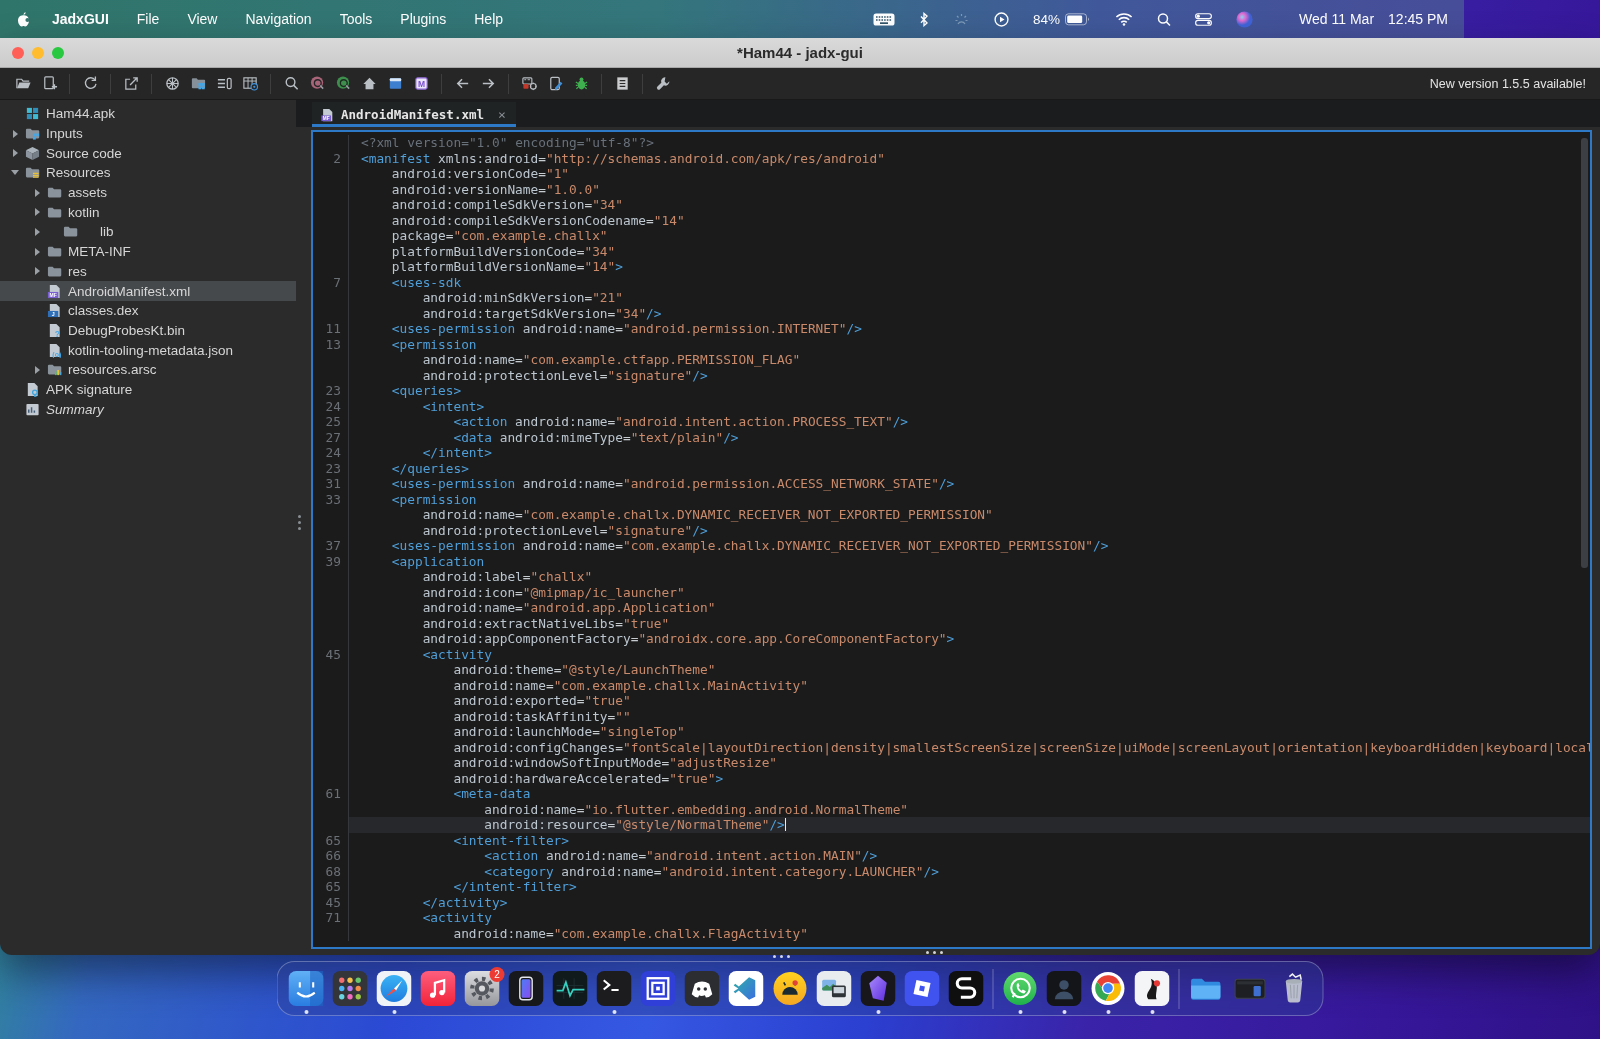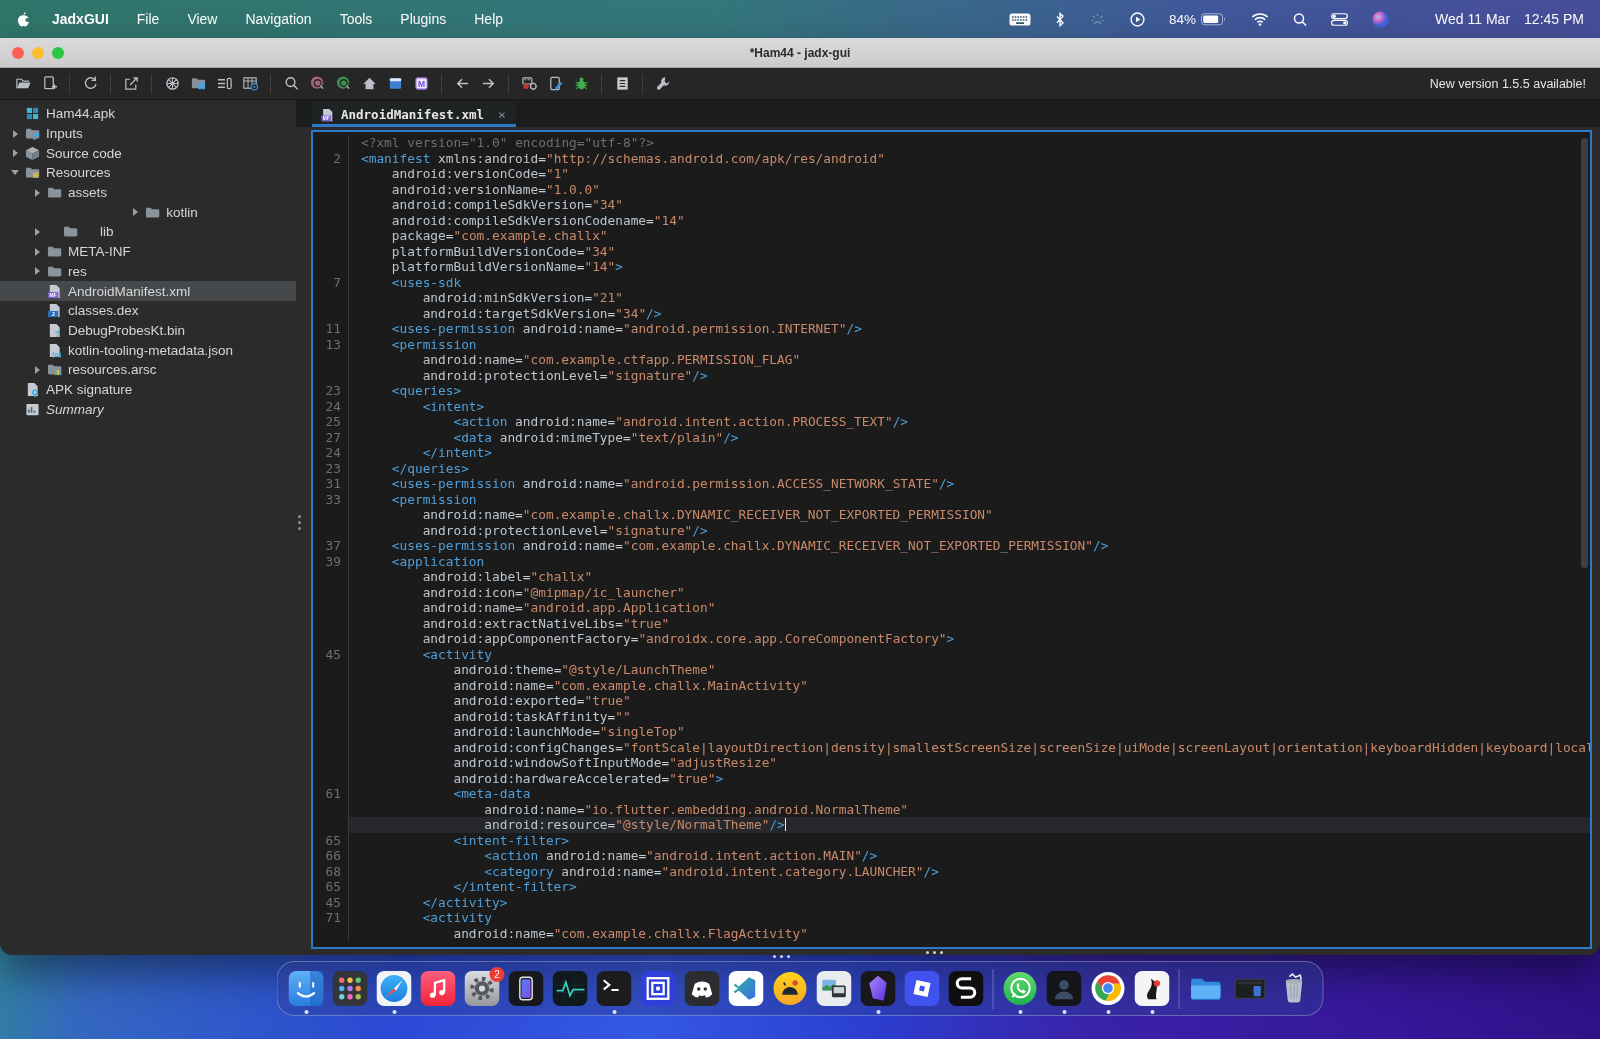--- a/index.html
+++ b/index.html
@@ -2,40 +2,40 @@
 <html><head>
 <meta charset="utf-8">
 <style>
   *{margin:0;padding:0;box-sizing:border-box;}
   html,body{width:1600px;height:1039px;overflow:hidden;}
   body{font-family:"Liberation Sans",sans-serif;
        background:linear-gradient(103deg,#2e8b7c 0%,#2f9486 8%,#3468c0 17%,#2b49d4 34%,#3558e2 48%,#2b3fd0 60%,#3a23a9 72%,#36179a 88%,#2f1187 100%);}
   .desktop{position:relative;width:1600px;height:1039px;}
 
   
-  .menubar{position:absolute;top:0;left:0;width:1600px;height:38px;display:flex;align-items:center;
+  .menubar{position:absolute;top:0;left:0;width:1464px;height:38px;display:flex;align-items:center;
            padding:0 16px;background:linear-gradient(90deg,#30756a,#34767c 45%,#40589a 75%,#474d99);
            color:#fff;font-size:14px;}
   .apple{display:flex;align-items:center;margin-right:22px;}
   .menus{display:flex;align-items:center;gap:28px;}
   .menu-item{cursor:default;}
   .menu-item.app{font-weight:bold;}
   .mb-right{margin-left:auto;display:flex;align-items:center;gap:22px;}
   .sicon{display:flex;align-items:center;gap:5px;}
   .batt-label{font-size:13.5px;}
   .clock{display:flex;gap:14px;font-size:14px;margin-left:24px;}
 
   
   .window{position:absolute;top:38px;left:0;width:1600px;height:917px;background:#2b2b2b;
           border-radius:0 0 12px 12px;box-shadow:0 18px 40px rgba(0,0,0,.45);overflow:hidden;}
   .titlebar{height:30px;background:linear-gradient(#dadada,#cbcbcb);border-bottom:1px solid #a8a8a8;
             display:flex;align-items:center;position:relative;}
   .tl{width:12px;height:12px;border-radius:50%;margin-left:8px;display:inline-block;}
   .tl:first-child{margin-left:12px;}
-  .wtitle{position:absolute;left:0;right:0;text-align:center;color:#2b2b2b;font-size:12px;font-weight:bold;}
+  .wtitle{position:absolute;left:0;right:0;text-align:center;color:#2b2b2b;font-size:15px;font-weight:bold;}
   .toolbar{height:32px;background:#262626;display:flex;align-items:center;padding:0 10px;border-bottom:1px solid #191919;}
   .tbgroup{display:flex;align-items:center;}
   .tbsep{width:1px;height:20px;background:#3e3e3e;margin:0 7px;}
   .tbtn{width:26px;height:24px;display:flex;align-items:center;justify-content:center;border-radius:3px;}
   .tbtn svg{width:17px;height:17px;}
   .vers{margin-left:auto;color:#e4e4e4;font-size:12.5px;padding-right:4px;}
 
   
   .wbody{position:relative;height:854px;display:flex;}
   .tree{width:296px;padding-top:4px;color:#d6d6d6;font-size:13.5px;overflow:hidden;}
@@ -401,21 +401,21 @@
             <span class="chev r">
               <i></i>
             </span>
             <span class="ticn">
               <svg viewBox="0 0 16 16">
                 <path d="M1 4 q0-1.2 1.2-1.2 H6 l1.5 1.7 H14 q1.2 0 1.2 1.2 V12 q0 1.2-1.2 1.2 H2.2 Q1 13.2 1 12Z" fill="#8a929b"></path>
               </svg>
             </span>
             <span>assets</span>
           </div>
-          <div class="trow" style="padding-left: 30px; justify-content: center;">
+          <div class="trow" style="padding-left: 30px;">
             <span class="chev r">
               <i></i>
             </span>
             <span class="ticn">
               <svg viewBox="0 0 16 16">
                 <path d="M1 4 q0-1.2 1.2-1.2 H6 l1.5 1.7 H14 q1.2 0 1.2 1.2 V12 q0 1.2-1.2 1.2 H2.2 Q1 13.2 1 12Z" fill="#8a929b"></path>
               </svg>
             </span>
             <span>kotlin</span>
           </div>

